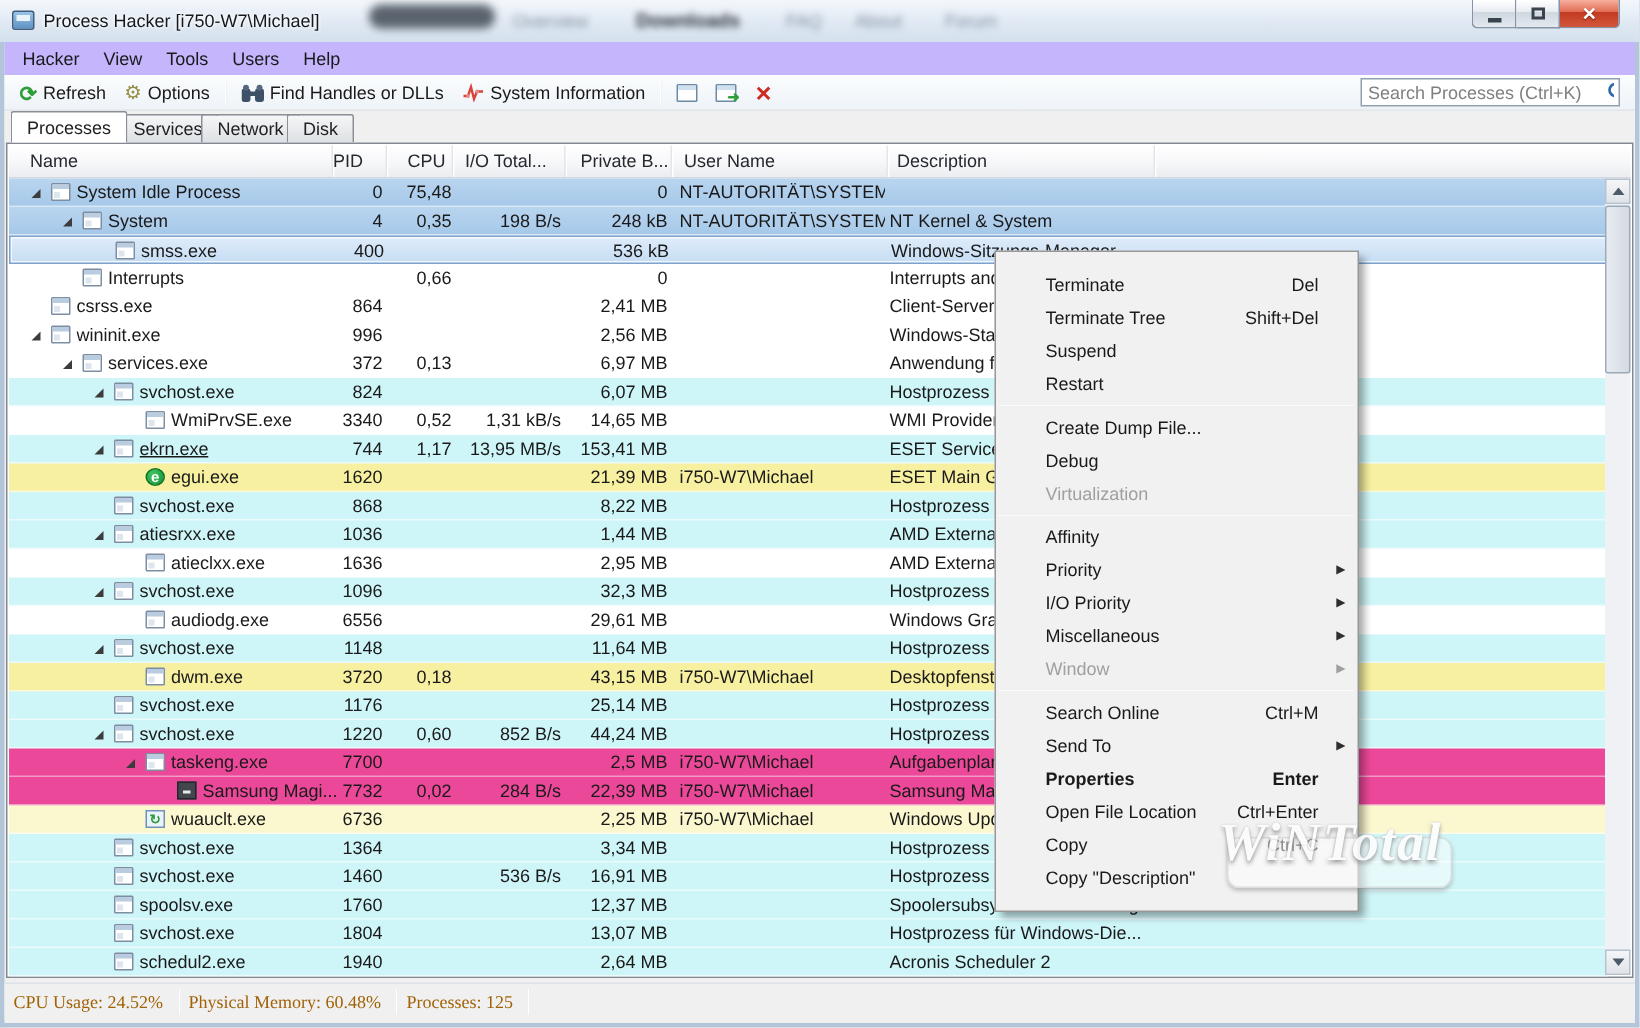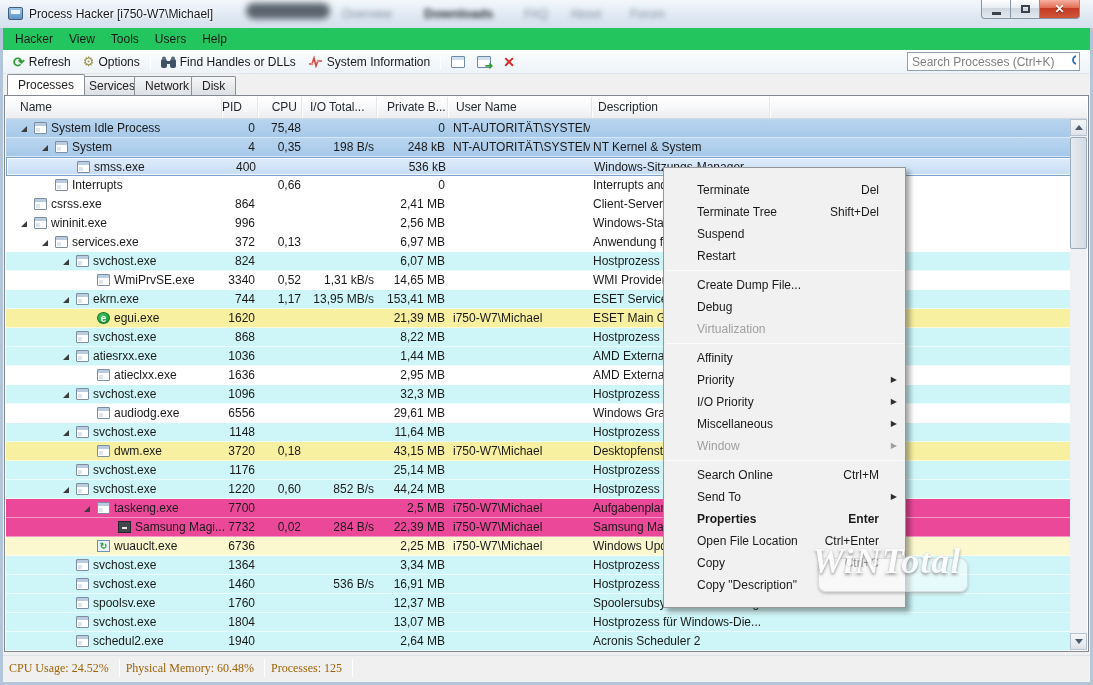--- a/index.html
+++ b/index.html
@@ -32,21 +32,21 @@
     color:#fff; font-weight:bold; text-shadow:0 1px 1px #7c1a0b; }
   .min-glyph { width:9px; height:3px; background:#39434e; margin-top:8px; }
   .max-glyph { width:9px; height:8px; border:2px solid #39434e; }
 
   
   .win-body { position:absolute; left:0; top:28px; width:1093px; height:657px;
     background:#f0f0f0; border:3px solid #b3c5d8; border-top:none; }
 
   
   .menubar { position:absolute; left:3px; top:28px; width:1087px; height:22px;
-    background:#22c55e; display:flex; align-items:center; padding-left:4px; }
+    background:#c4b5fd; display:flex; align-items:center; padding-left:4px; }
   .menubar-item { padding:0 8px; line-height:22px; cursor:default; }
 
   
   .toolbar { position:absolute; left:3px; top:50px; width:1087px; height:24px;
     background:linear-gradient(#fbfdfe,#eef3f8); border-bottom:1px solid #e2e6ea;
     display:flex; align-items:center; padding-left:4px; }
   .tb-btn { display:flex; align-items:center; gap:4px; padding:2px 6px; border-radius:2px; white-space:nowrap; }
   .tb-sep { width:1px; height:16px; background:#c9ced4; border-right:1px solid #fff; margin:0 4px; }
   .ic-refresh { color:#2f9e38; font-size:14px; font-weight:bold; line-height:12px; }
   .ic-gear { color:#97904a; font-size:13px; line-height:12px; }
@@ -337,21 +337,21 @@
           <span class="cell c-pid">3340</span>
           <span class="cell c-cpu">0,52</span>
           <span class="cell c-io">1,31 kB/s</span>
           <span class="cell c-pvt">14,65 MB</span>
           <span class="cell c-user"></span>
           <span class="cell c-desc">WMI Provider Host</span>
         </div>
         <div class="row svc">
           <span class="tree-arrow" style="left: 57px;"></span>
           <span class="p-icon i-proc" style="left: 70px;"></span>
-          <span class="name-text" style="left: 87px;">ekrn.exe</span>
+          <span class="name-text" style="left: 87px; text-decoration: underline;">ekrn.exe</span>
           <span class="cell c-pid">744</span>
           <span class="cell c-cpu">1,17</span>
           <span class="cell c-io">13,95 MB/s</span>
           <span class="cell c-pvt">153,41 MB</span>
           <span class="cell c-user"></span>
           <span class="cell c-desc">ESET Service</span>
         </div>
         <div class="row own">
           <span class="p-icon i-eset" style="left: 91px;">e</span>
           <span class="name-text" style="left: 108px;">egui.exe</span>

